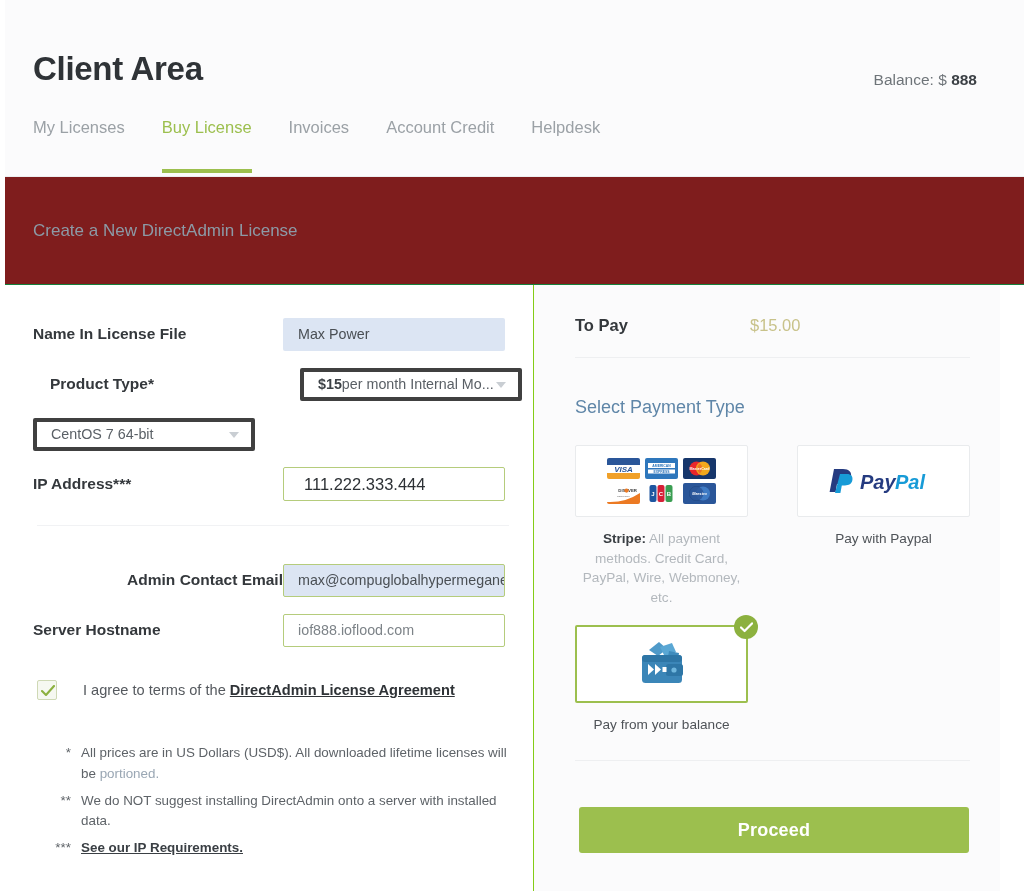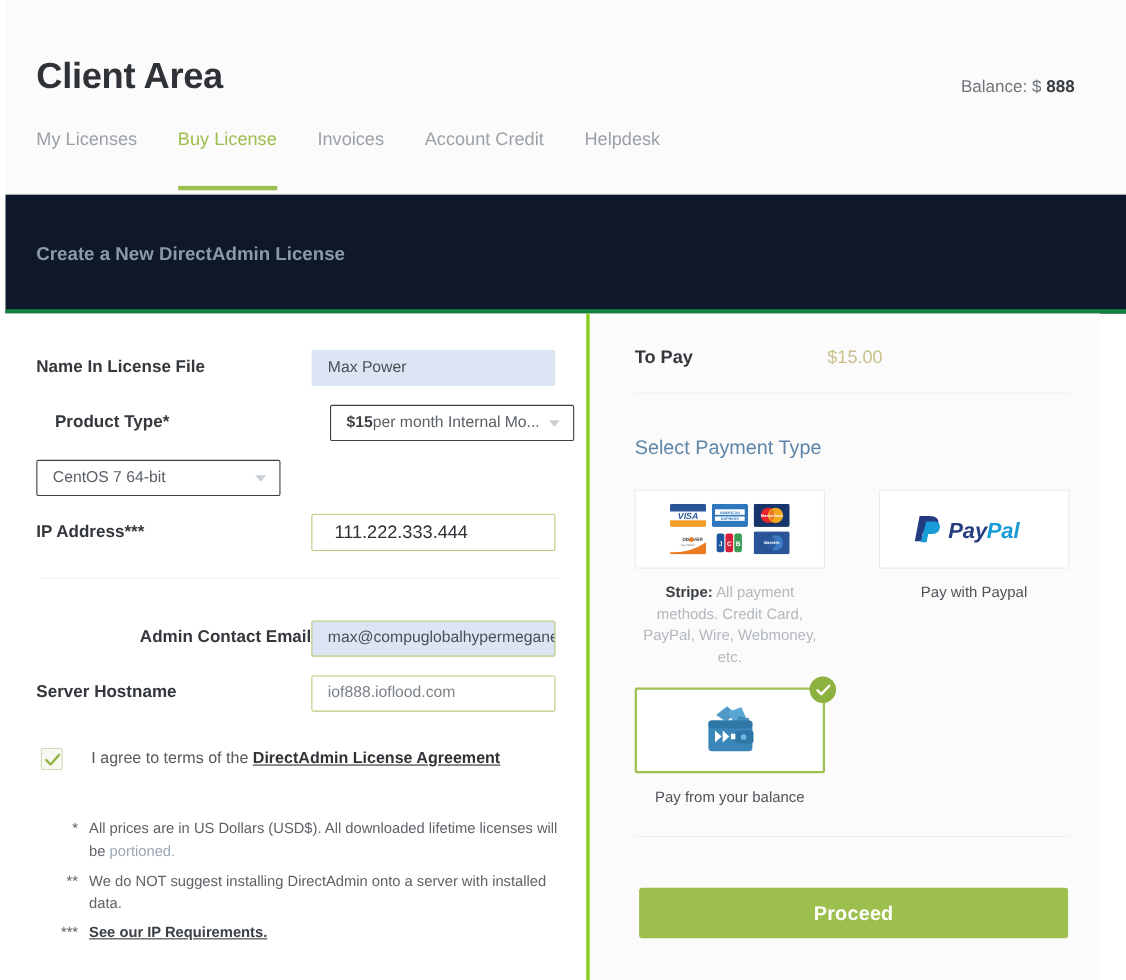--- a/index.html
+++ b/index.html
@@ -65,23 +65,22 @@
     position: absolute;
     left: 0; right: 0; bottom: 0;
     height: 4px;
     background: #9cbf4e;
   }
 
   
   .subtitle-band {
     position: absolute;
     left: 5px; top: 177px; width: 1019px; height: 108px;
-    background: #0f172a;
-    border-bottom: 4px solid #15803d;
-    font-weight: bold;
+    background: #7f1d1d;
+    border-bottom: 1px solid #15803d;
   }
   .subtitle {
     position: absolute;
     left: 28px; top: 44px;
     font-size: 17px;
     color: #8c9aa6;
   }
 
   
   .body-wrap {
@@ -90,21 +89,21 @@
   }
   .col-left {
     position: absolute;
     left: 0; top: 0; width: 528px; height: 606px;
     background: #ffffff;
   }
   .col-right {
     position: absolute;
     left: 528px; top: 0; width: 467px; height: 606px;
     background: #fbfbfc;
-    border-left: 3px solid #84cc16;
+    border-left: 1px solid #84cc16;
   }
 
   
   .form-row {
     position: absolute;
     left: 28px; width: 472px; height: 50px;
     display: flex; align-items: center;
   }
   .form-label {
     width: 250px;
@@ -123,21 +122,21 @@
     white-space: nowrap;
   }
   .field-filled {
     background: #dce5f3;
     border: 1px solid transparent;
     border-radius: 2px;
   }
   .field-filled.greenborder { border-color: #b5cc7c; }
   .field-select {
     background: #ffffff;
-    border: 1px solid #404040;
+    border: 4px solid #404040;
     border-radius: 2px;
     color: #5a6066;
   }
   .field-select .price { font-weight: bold; color: #3c4146; }
   .caret {
     position: absolute;
     right: 12px; top: 50%;
     margin-top: -2px;
     width: 0; height: 0;
     border-left: 5px solid transparent;

